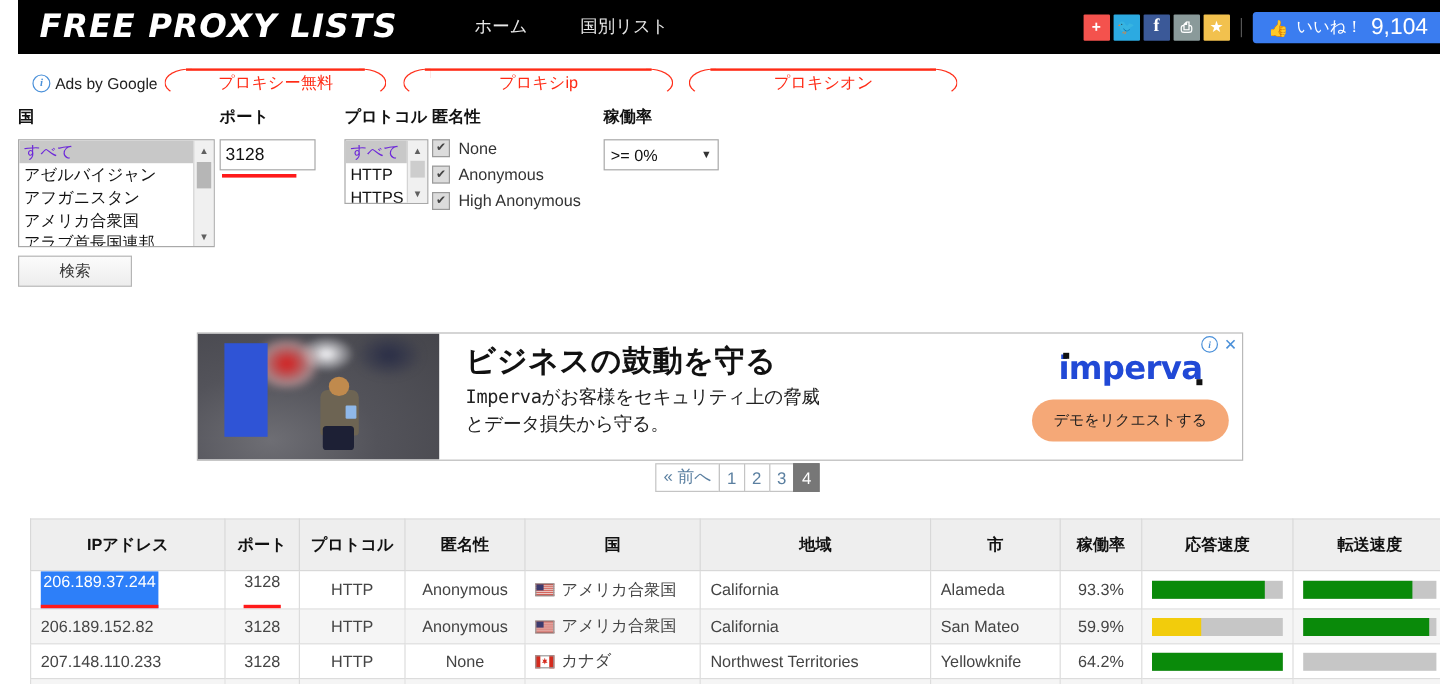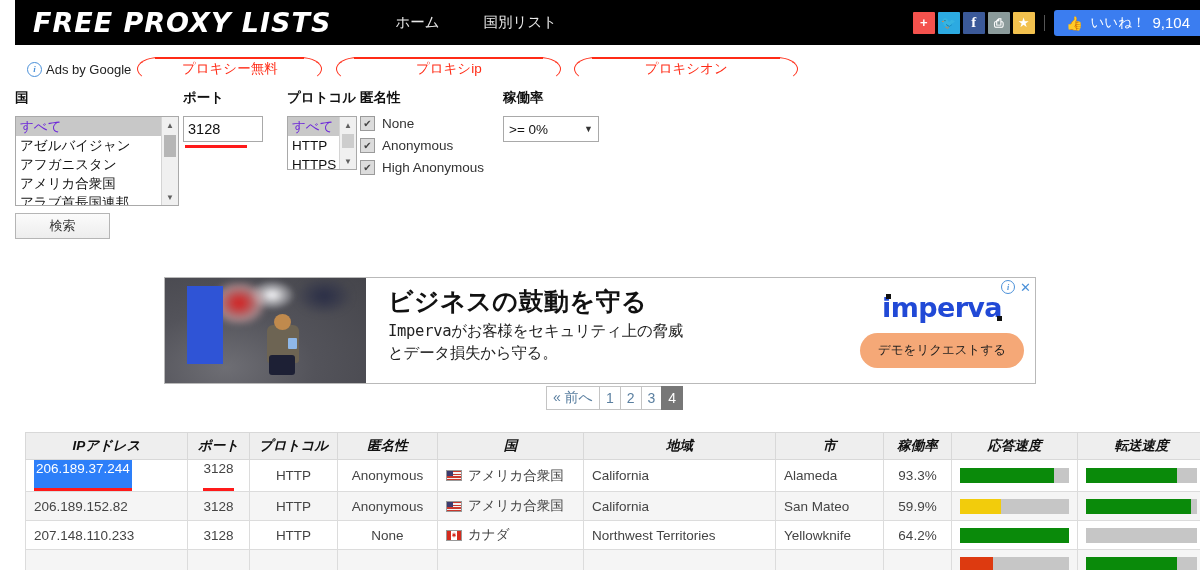--- a/index.html
+++ b/index.html
@@ -77,21 +77,21 @@
     color: #ffffff;
     height: 26px;
     display: flex; align-items: center;
     padding: 0 13px;
     border-radius: 3px;
     font-size: 13.5px;
     gap: 7px;
     cursor: pointer;
     white-space: nowrap;
   }
-  .like-count { font-size: 15px; }
+  .like-count { font-size: 19px; }
 
   
   .adbar {
     position: relative;
     height: 28px;
     display: flex;
     align-items: center;
     padding-left: 12px;
     margin-top: 10px;
   }
@@ -398,28 +398,27 @@
   table.proxy {
     border-collapse: collapse;
     width: 1180px;
     font-size: 13.5px;
     color: #333;
     table-layout: fixed;
   }
   table.proxy th {
     background: #eeeeee;
     border: 1px solid #d8d8d8;
-    height: 27px;
+    height: 43px;
     font-size: 13.5px;
     color: #111;
     font-weight: bold;
     text-align: center;
     padding: 0 4px;
     box-sizing: border-box;
-    font-style: italic;
   }
   table.proxy td {
     border: 1px solid #dcdcdc;
     height: 29px;
     padding: 0 8px;
     box-sizing: border-box;
     color: #444;
     font-size: 13.5px;
     white-space: nowrap;
     overflow: hidden;

